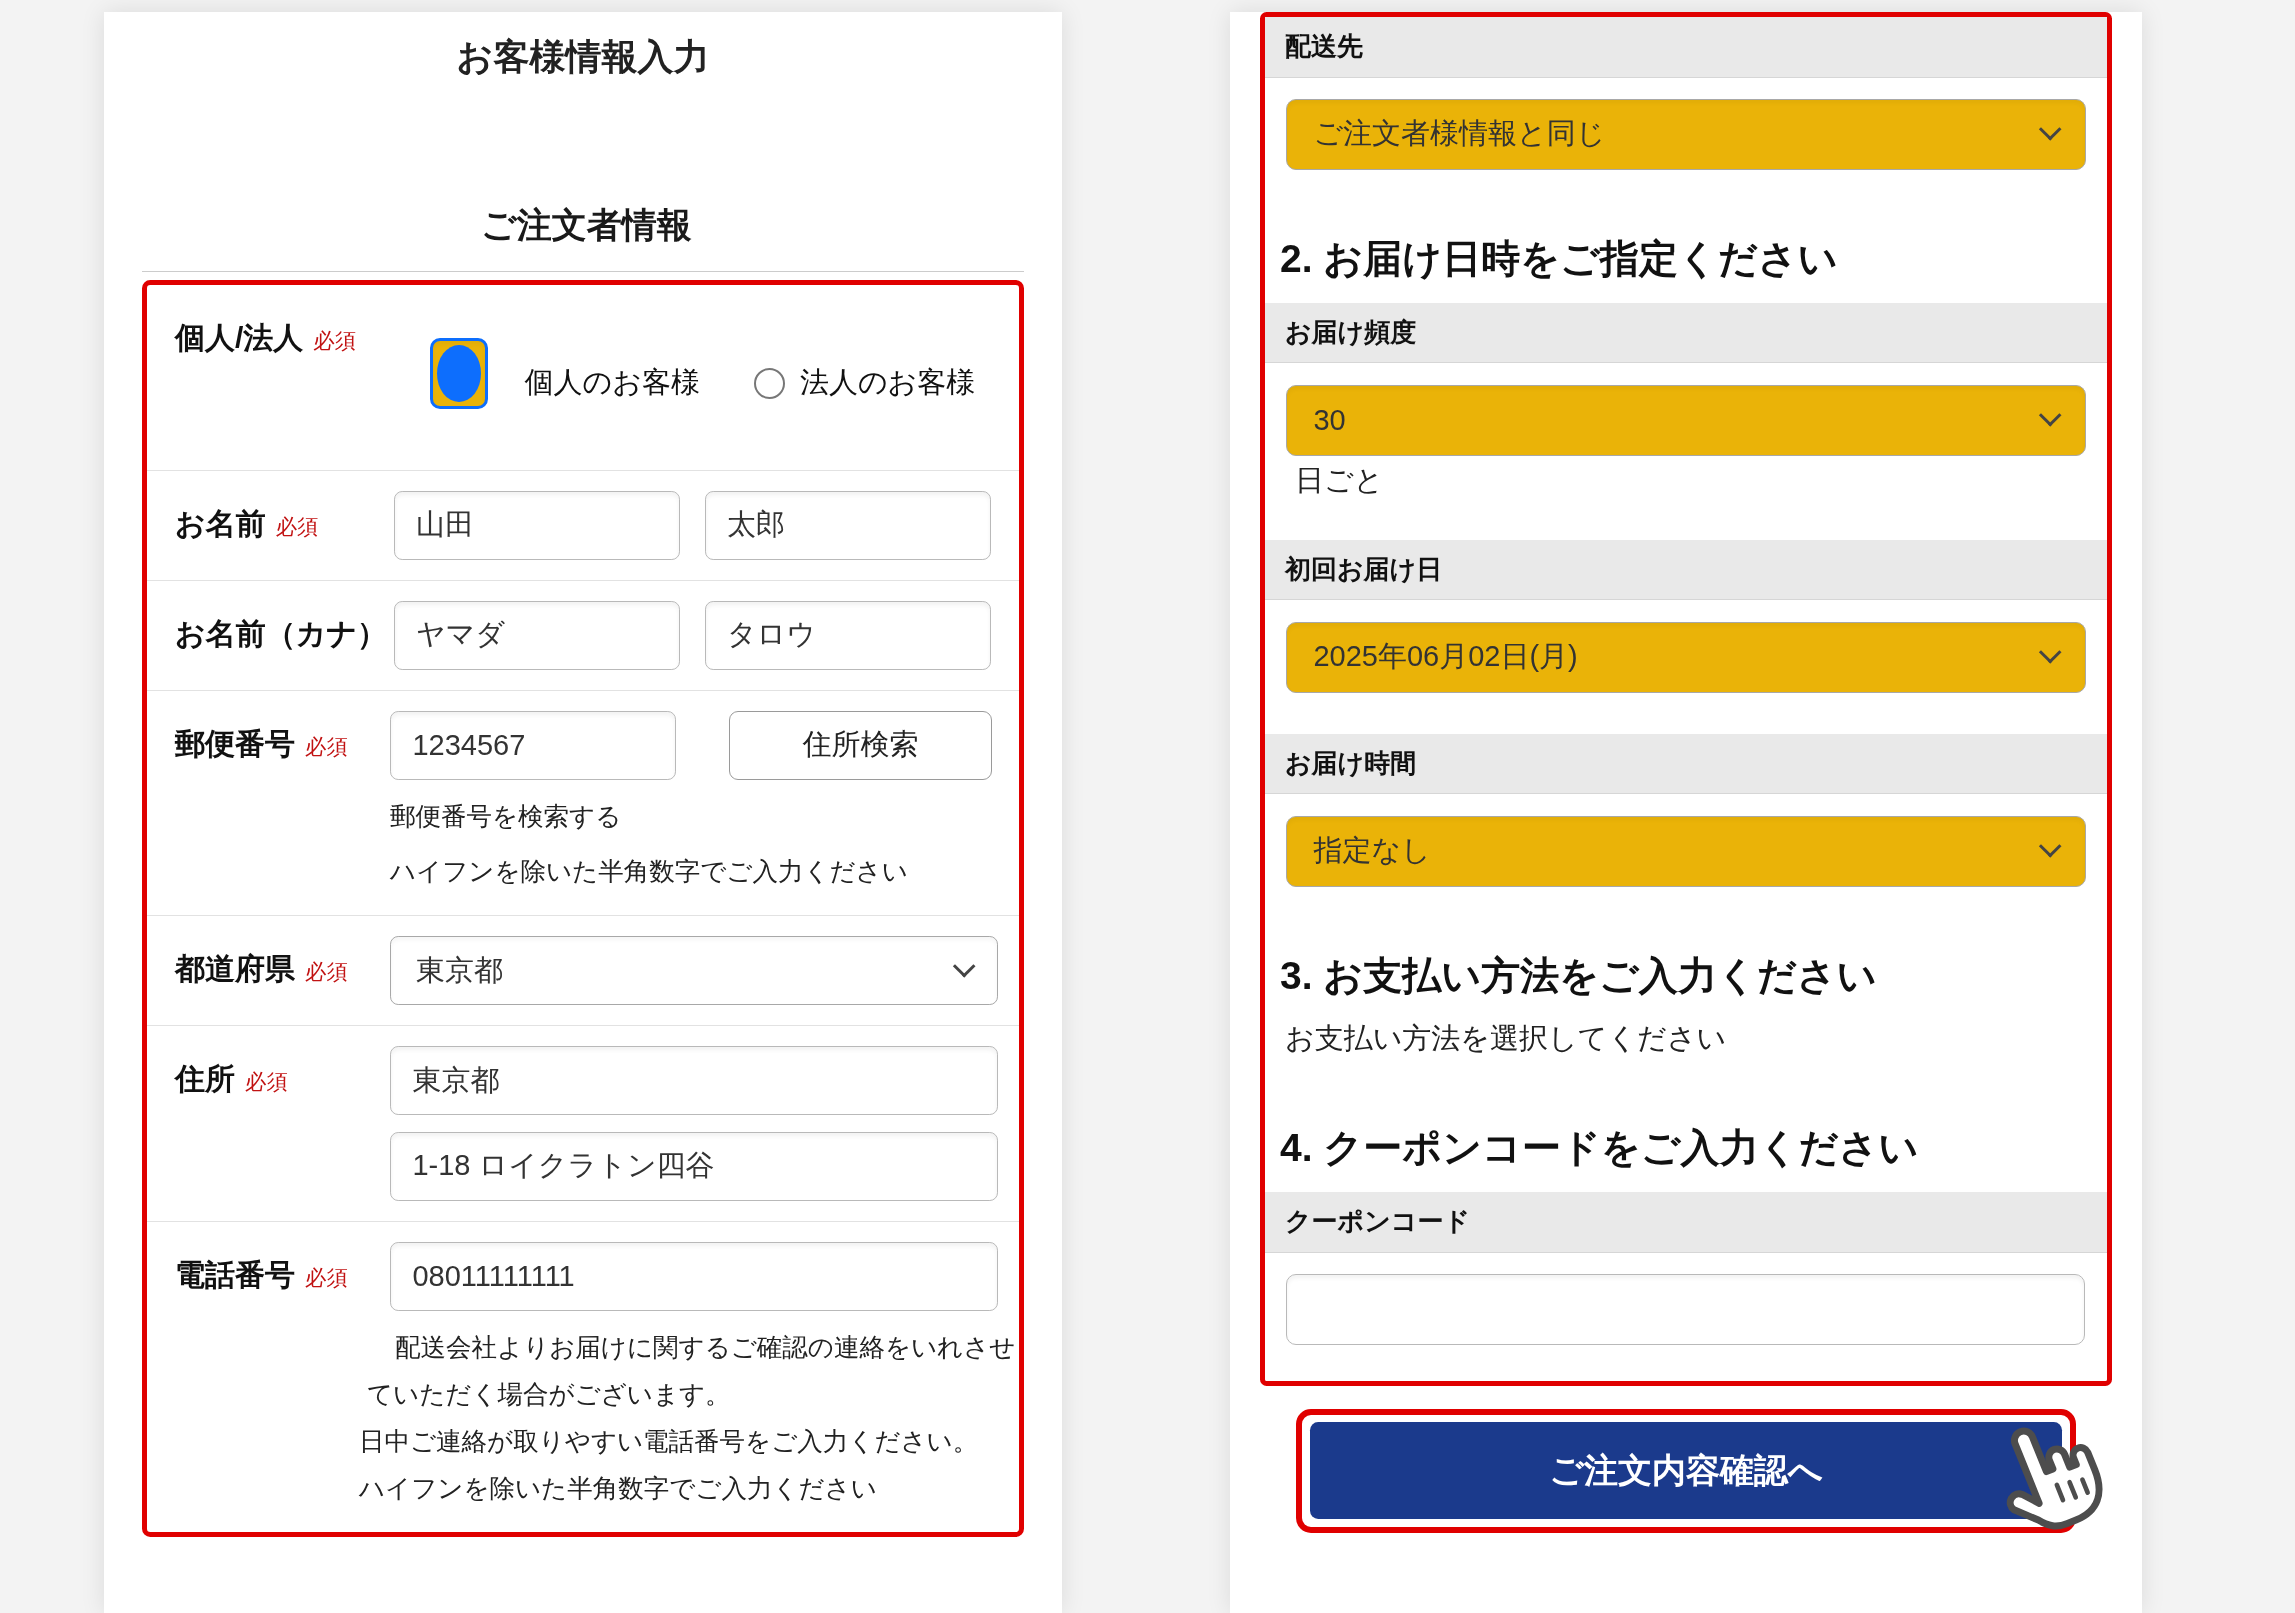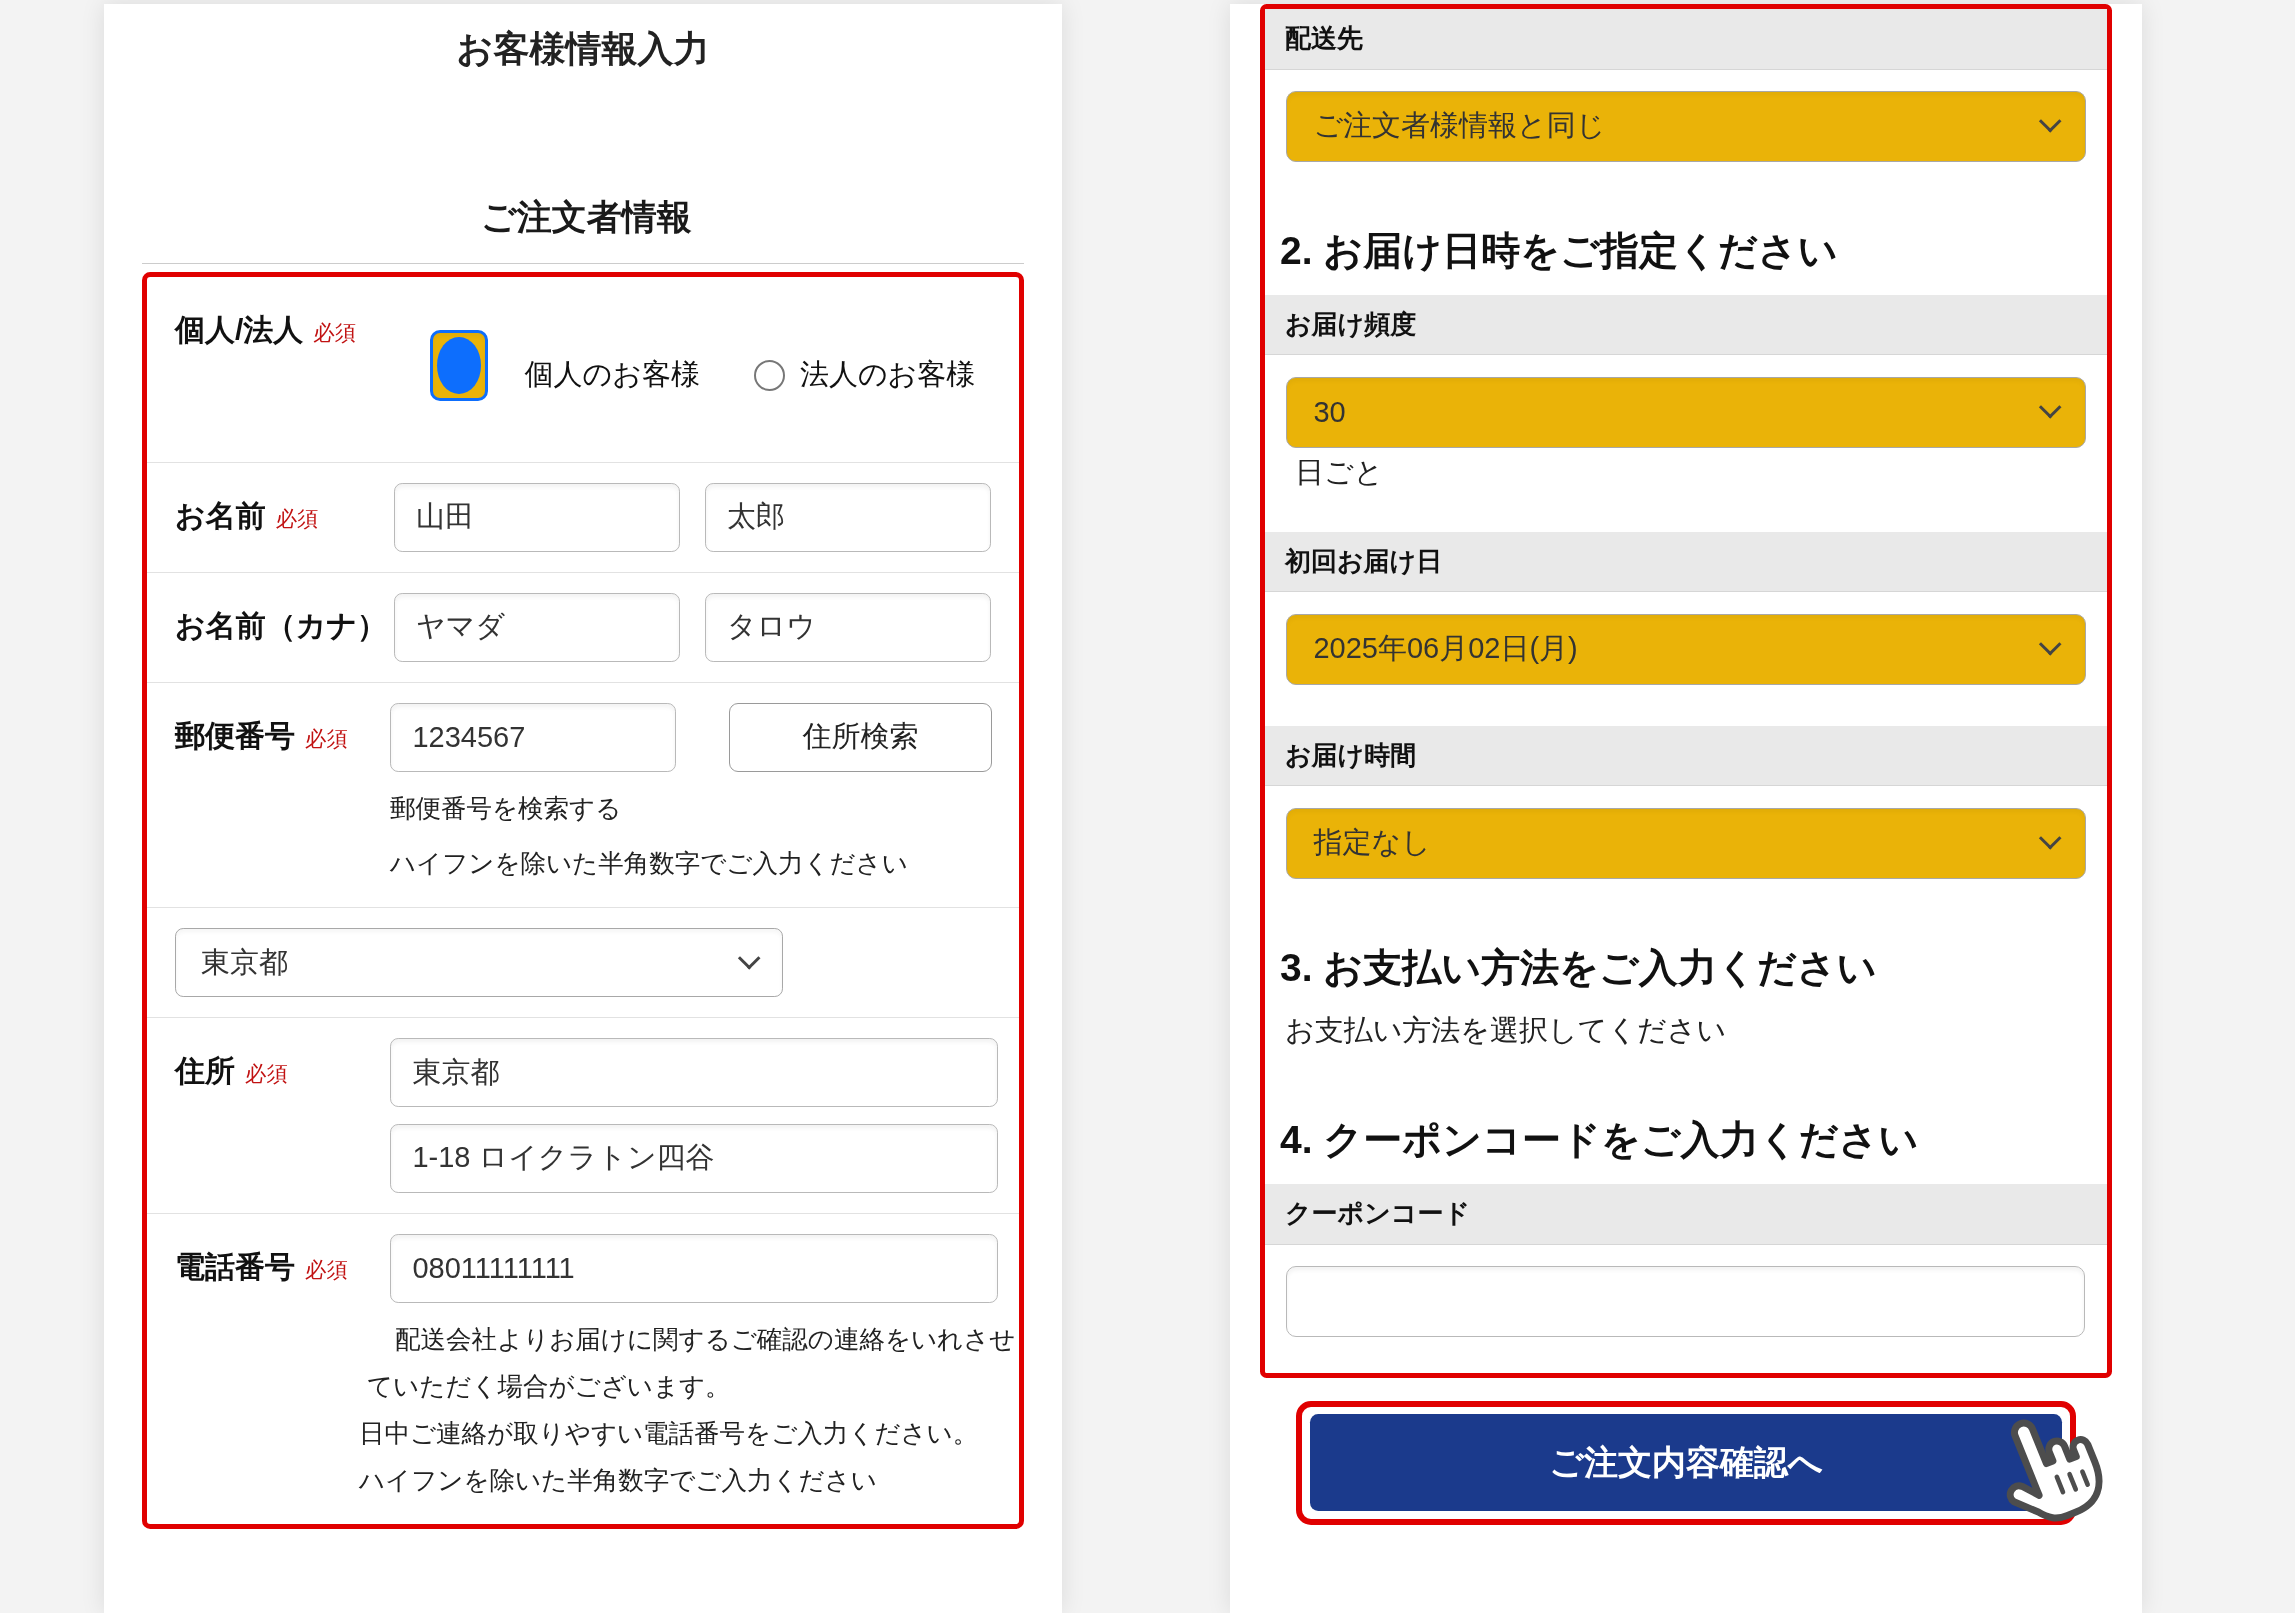--- a/index.html
+++ b/index.html
@@ -4,21 +4,21 @@
 <style>
   * { box-sizing: border-box; margin: 0; padding: 0; }
   html, body { width: 2295px; height: 1613px; overflow: hidden; }
   body {
     background: #f3f3f3;
     font-family: "Liberation Sans", "DejaVu Sans", sans-serif;
     color: #1c1c1c;
     position: relative;
   }
   .panel {
-    position: absolute; top: 4px; bottom: 0;
+    position: absolute; top: 12px; bottom: 0;
     background: #fff;
     box-shadow: 0 0 23px rgba(0,0,0,.10);
   }
   .panel-left  { left: 104px;  width: 958px; padding: 0 38px; }
   .panel-right { left: 1230px; width: 912px; padding: 0 30px; }
 
   
   .page-title {
     margin-top: 21.4px; text-align: center;
     font-size: 36px; font-weight: bold; color: #222;
@@ -184,20 +184,23 @@
           <button class="addr-search-btn">住所検索</button>
         </div>
         <div class="notes postal">
           <p>郵便番号を検索する</p>
           <p>ハイフンを除いた半角数字でご入力ください</p>
         </div>
       </div>
     </div>
 
     <div class="row">
+      <div class="lbl">
+        <span class="lt">都道府県</span><span class="req">必須</span>
+      </div>
       <div class="fld">
         <div class="select-box full">
           <span>東京都</span>
           <span class="chev"></span>
         </div>
       </div>
     </div>
 
     <div class="row">
       <div class="lbl">

